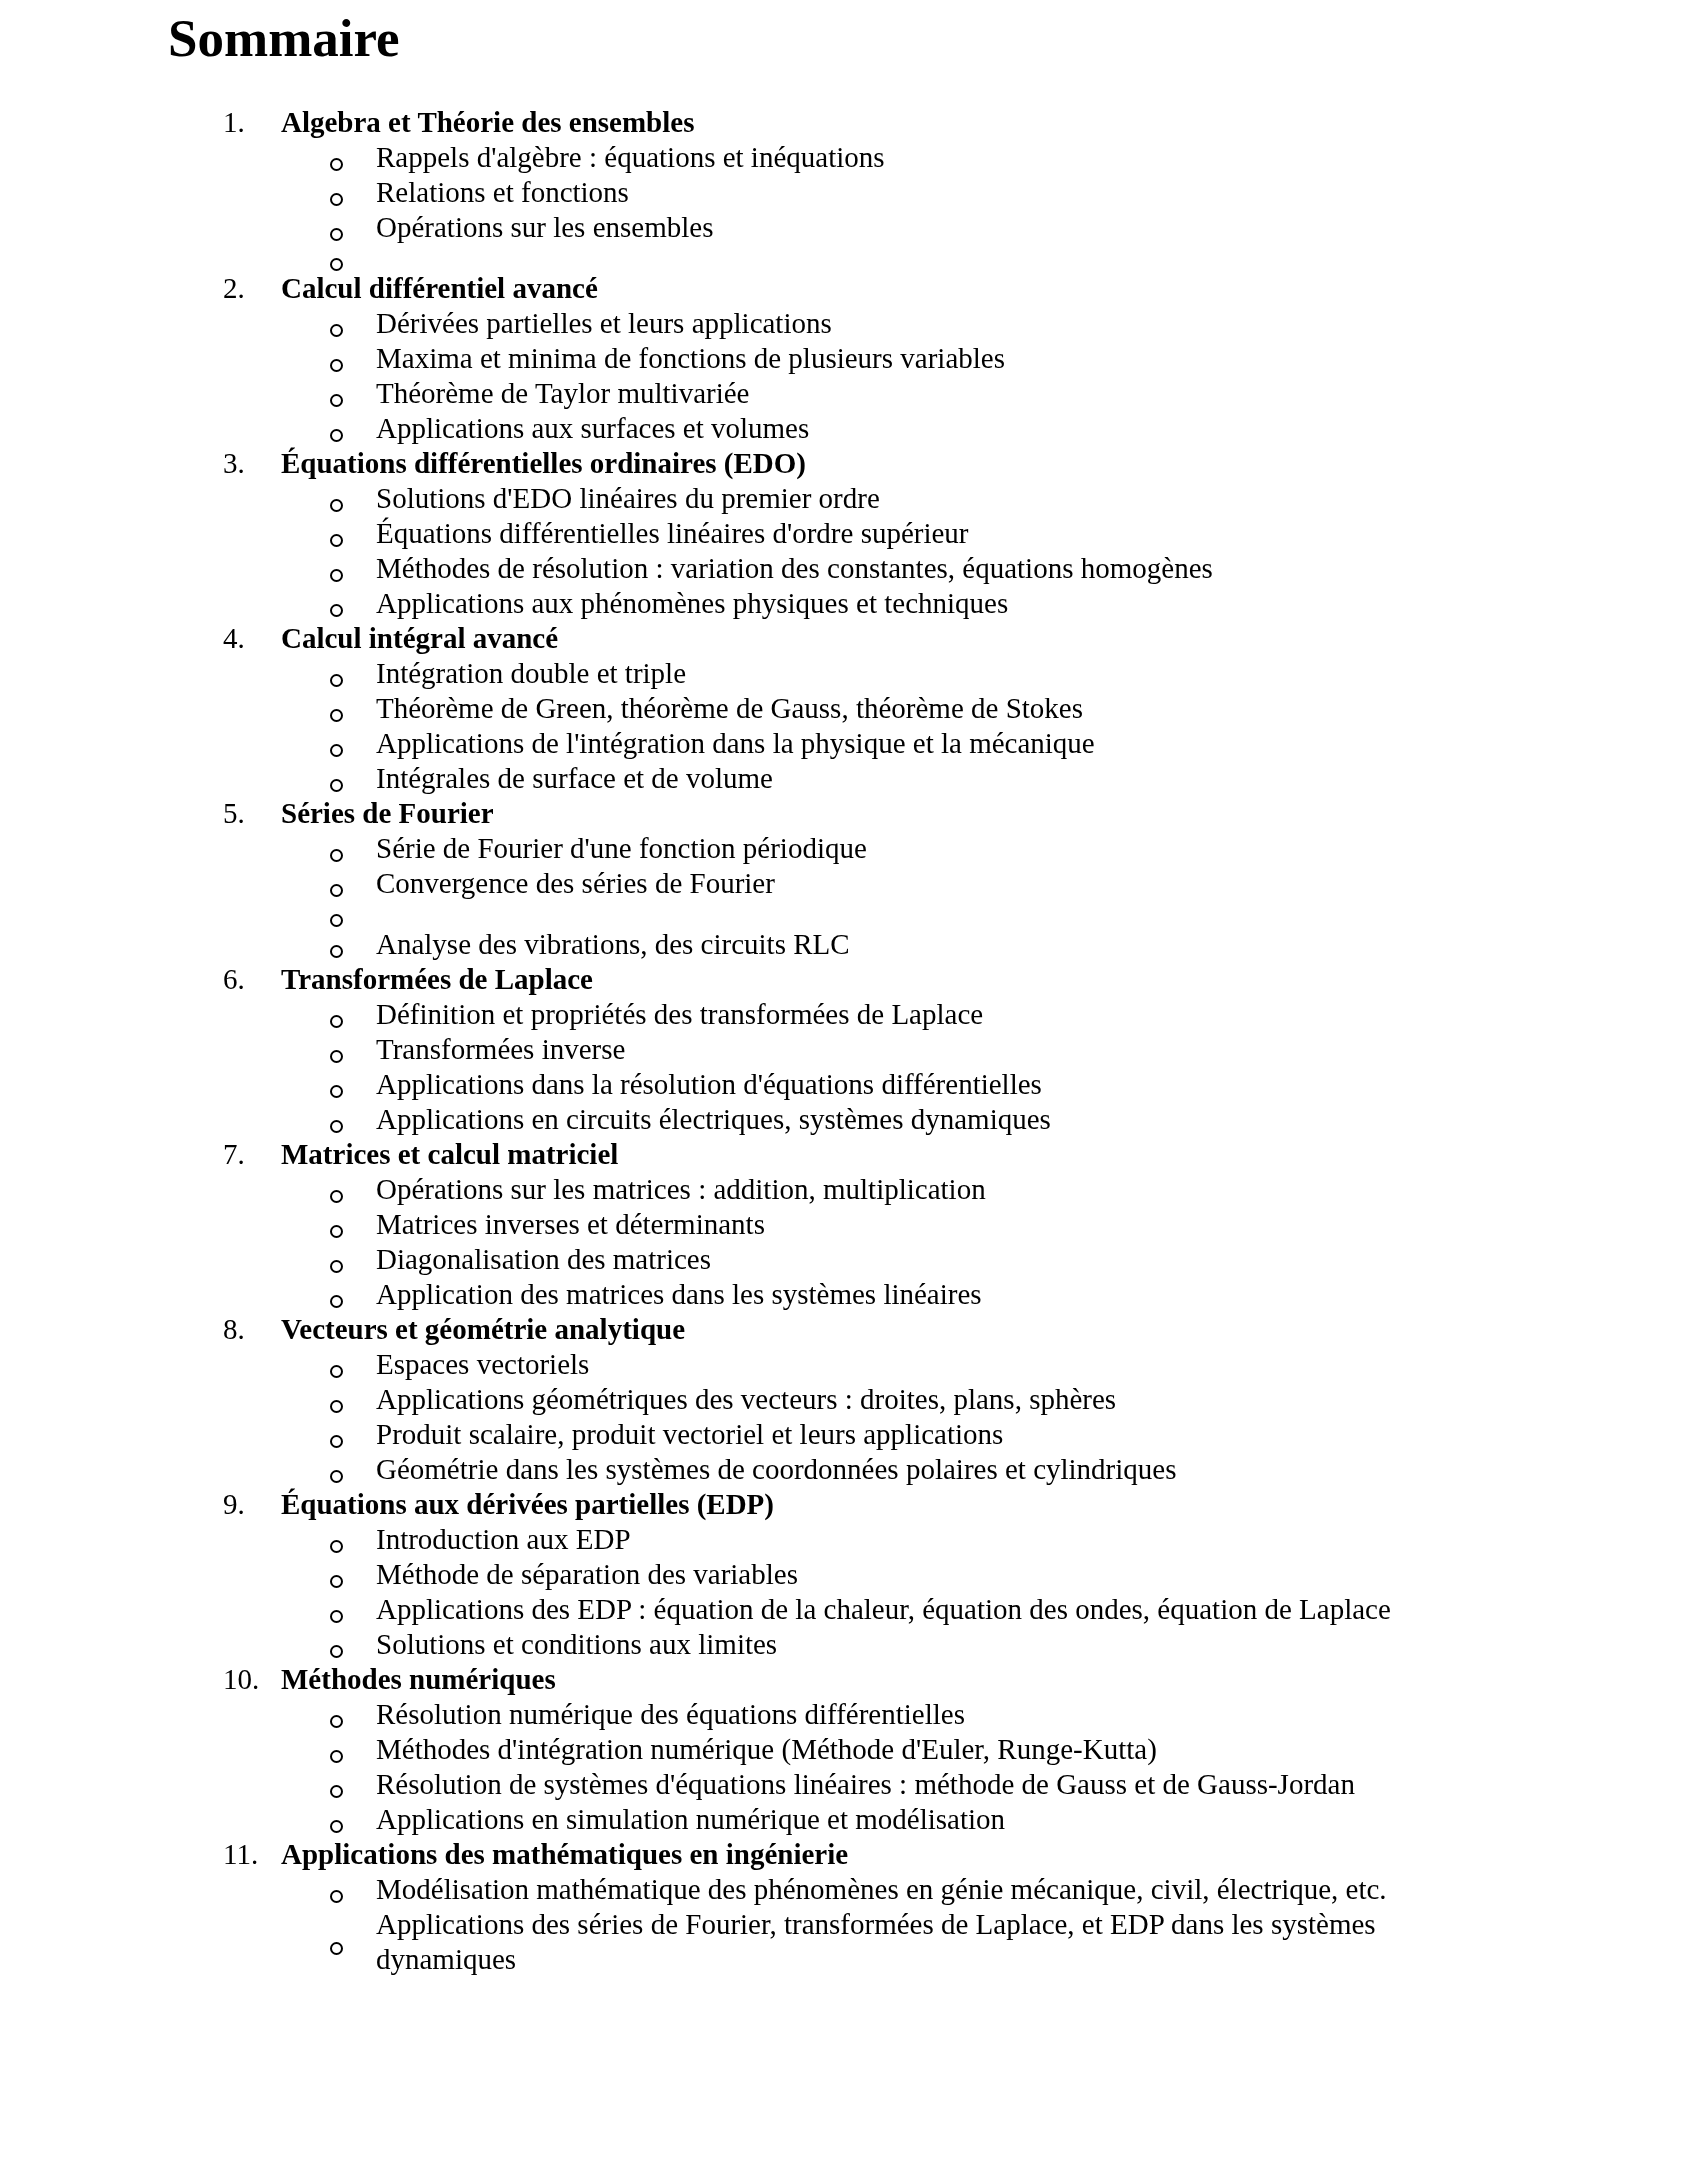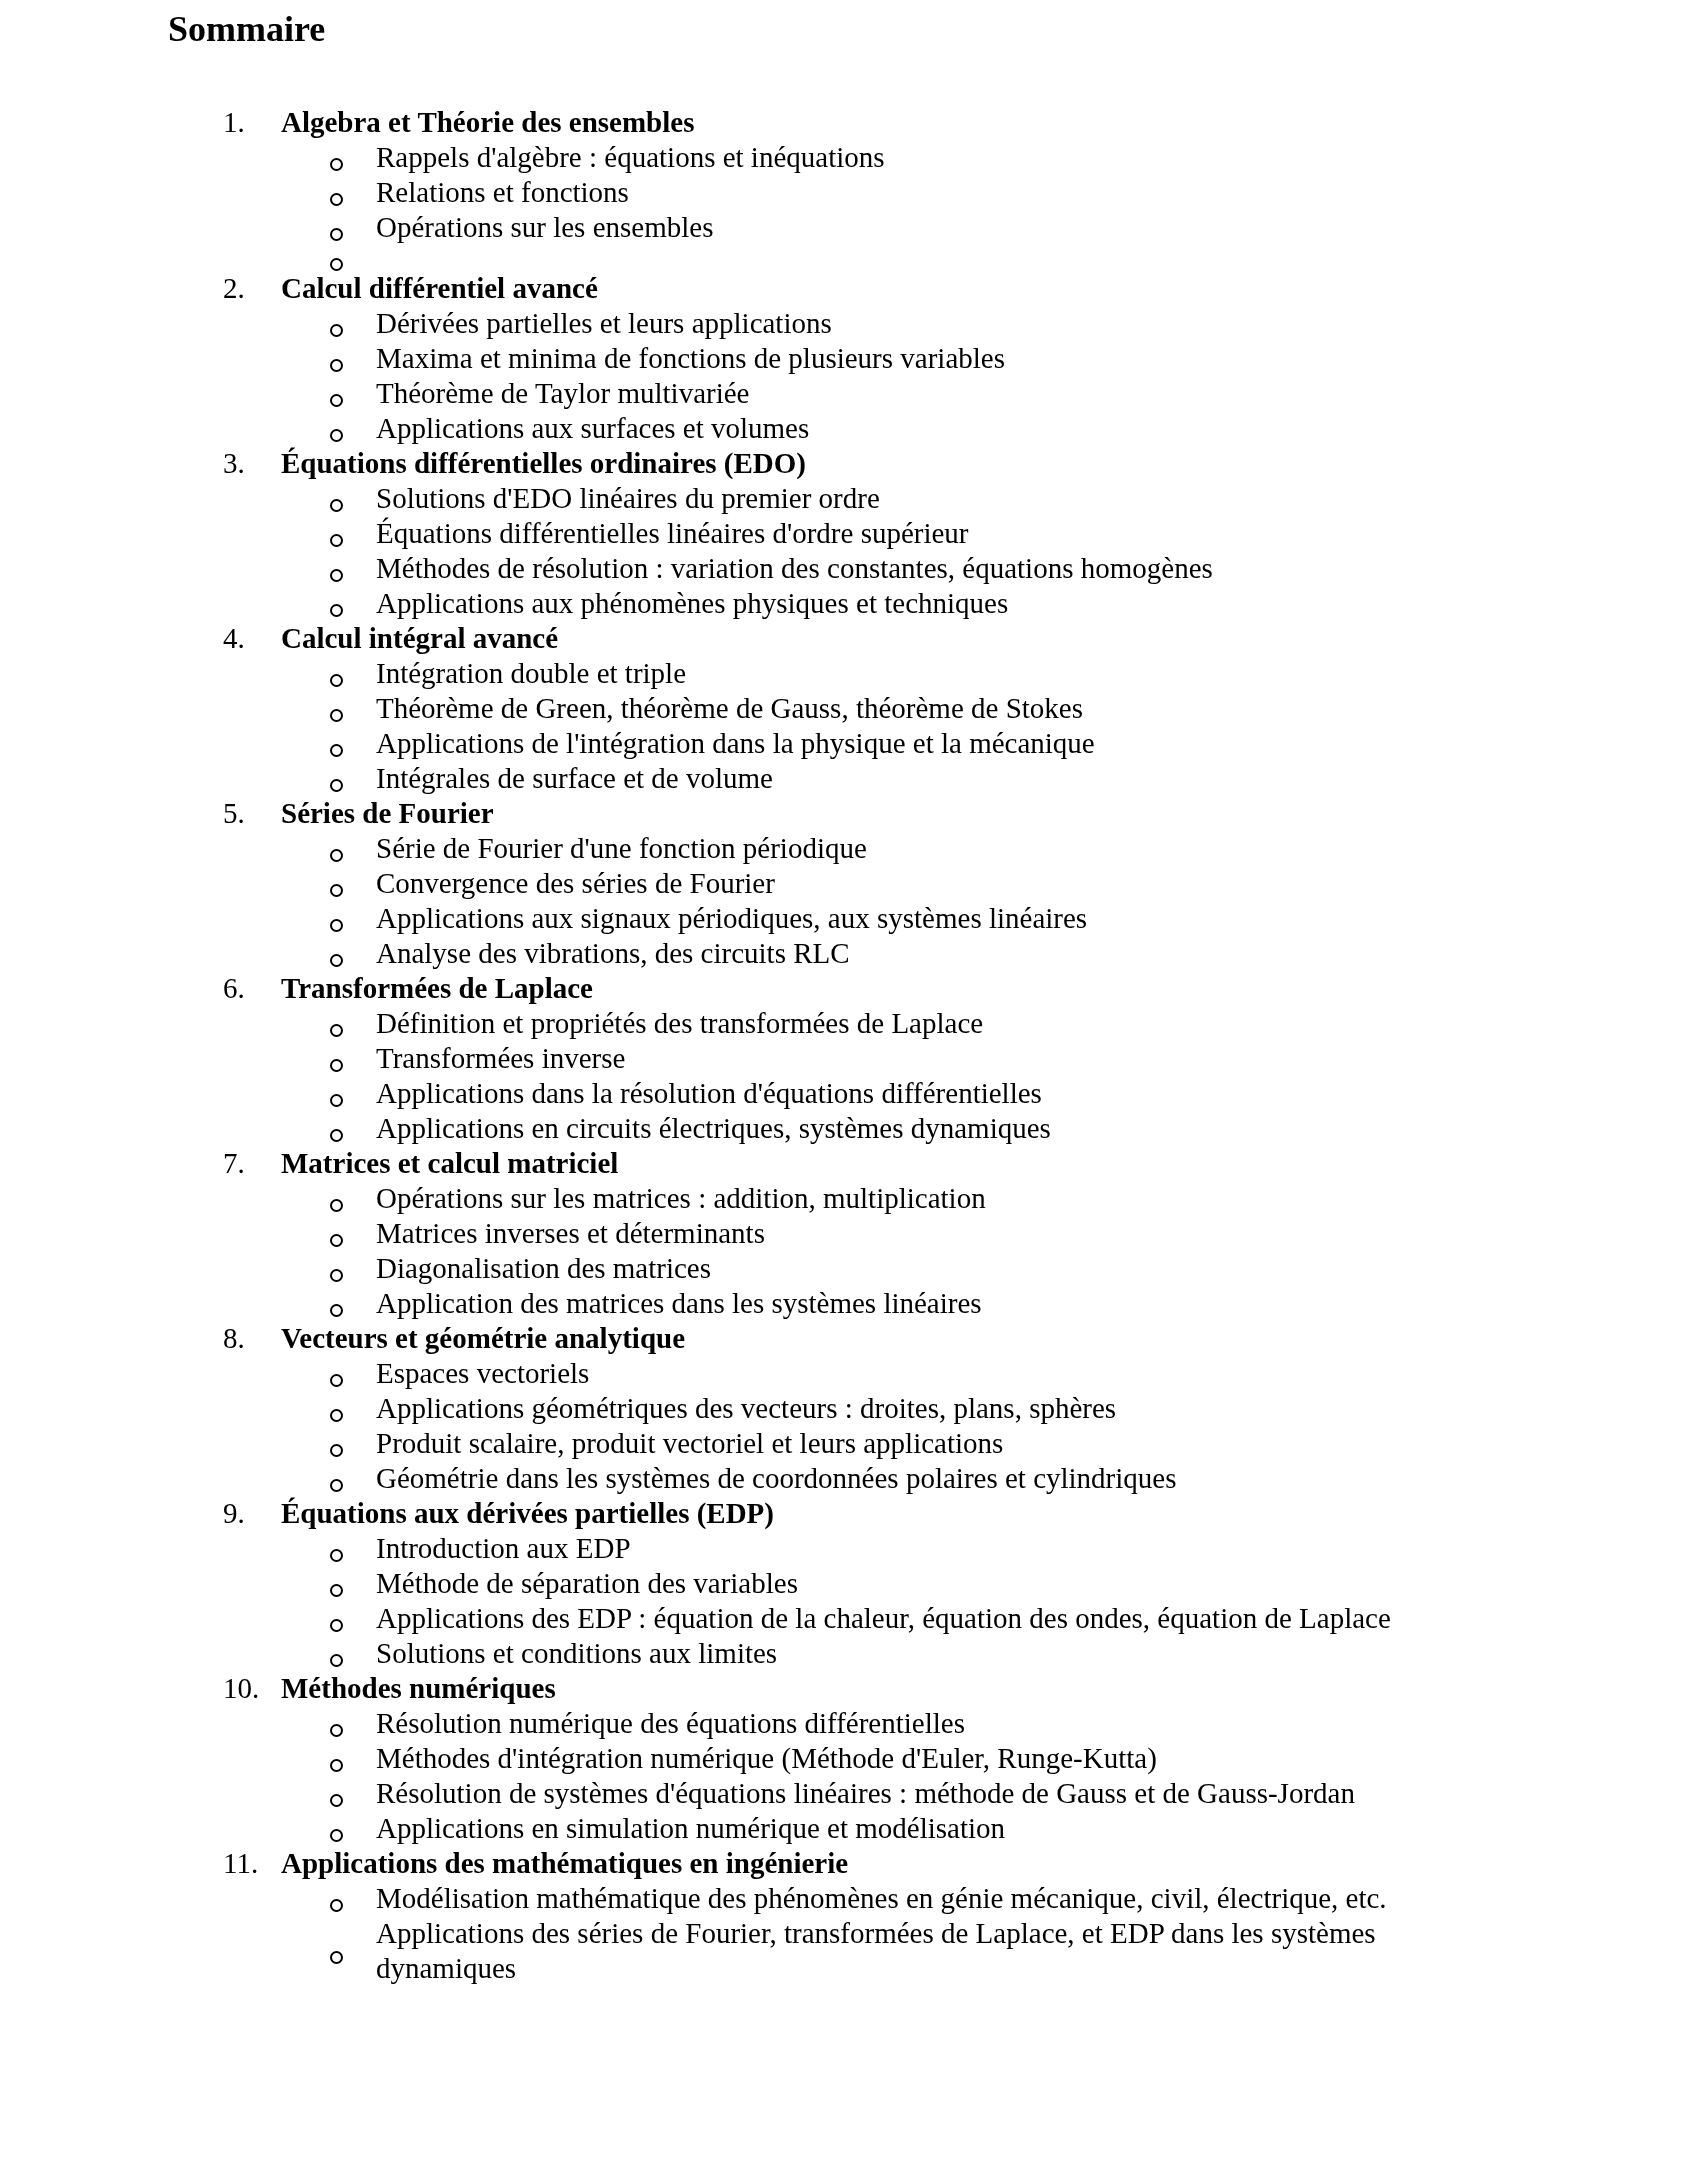--- a/index.html
+++ b/index.html
@@ -14,21 +14,21 @@
     background: #ffffff;
     color: #000000;
     font-family: "Liberation Serif", "DejaVu Serif", serif;
     overflow: hidden;
   }
   .doc-title {
     position: absolute;
     left: 168px;
     top: 8px;
     margin: 0;
-    font-size: 36px;
+    font-size: 53px;
     font-weight: bold;
     color: #000000;
     font-family: "Liberation Serif", "DejaVu Serif", serif;
   }
   .toc {
     position: absolute;
     left: 223px;
     top: 105px;
     width: 1317px;
     font-size: 29px;
@@ -161,21 +161,20 @@
       <div class="sub-item">
         <span class="bullet"></span>
         <span class="sub-text">Série de Fourier d'une fonction périodique</span>
       </div>
       <div class="sub-item">
         <span class="bullet"></span>
         <span class="sub-text">Convergence des séries de Fourier</span>
       </div>
       <div class="sub-item">
         <span class="bullet"></span>
-        <span class="sub-text">Applications aux signaux périodiques, aux systèmes linéaires</span>
       </div>
       <div class="sub-item">
         <span class="bullet"></span>
         <span class="sub-text">Analyse des vibrations, des circuits RLC</span>
       </div>
       <div class="sec-header">
         <span class="sec-num">6.</span>
         <span class="sec-title">Transformées de Laplace</span>
       </div>
       <div class="sub-item">

